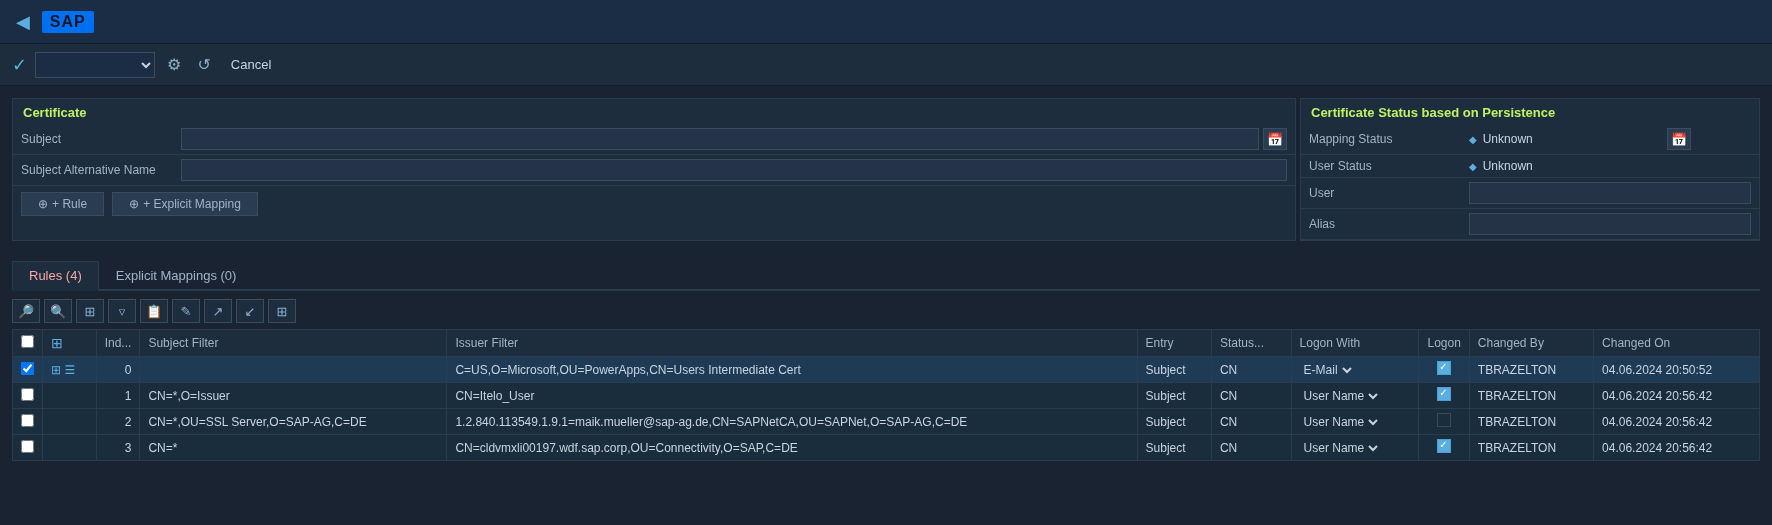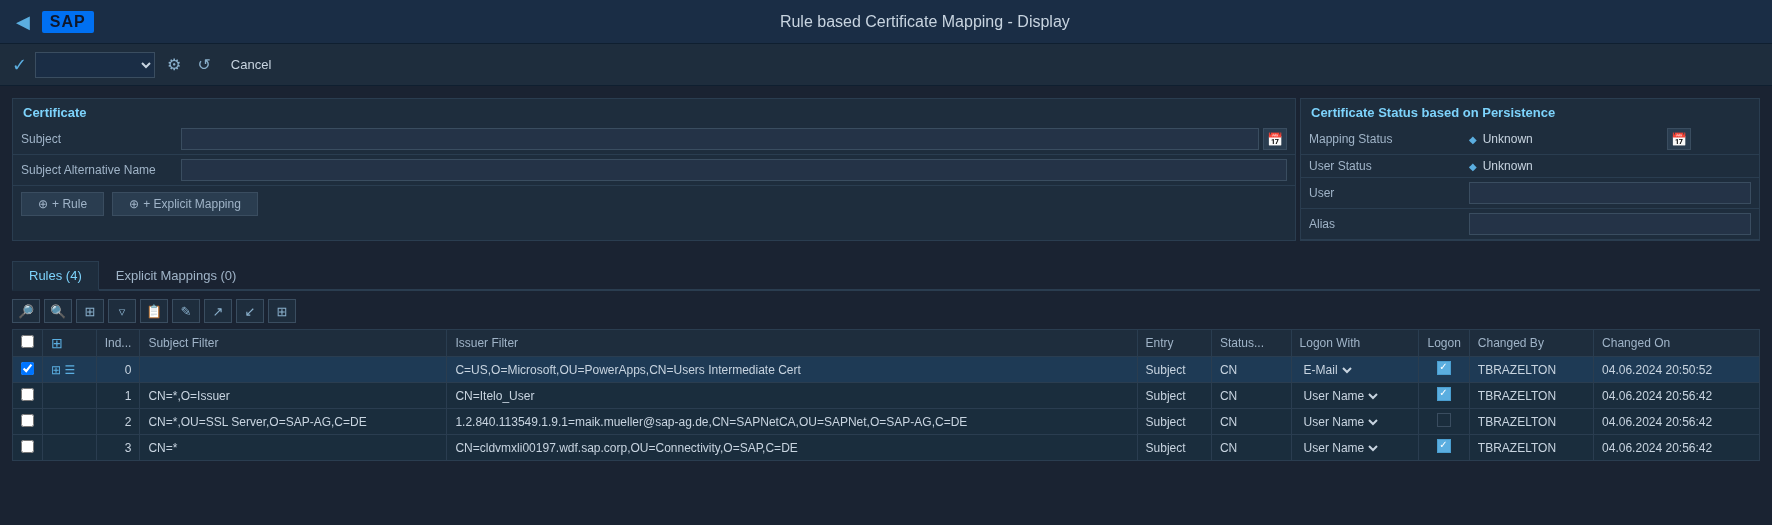--- a/index.html
+++ b/index.html
@@ -94,21 +94,21 @@
     }
 
     
     .section-card {
       background: #1e2d3d;
       border: 1px solid #2a3d50;
       padding: 0;
       flex: 1;
     }
     .section-title {
-      color: #7dd3fc;
+      color: #bef264;
       font-size: 13px;
       padding: 6px 10px 4px 10px;
       font-weight: bold;
     }
     .form-table {
       width: 100%;
       border-collapse: collapse;
     }
     .form-table tr {
       border-bottom: 1px solid #2a3d50;
@@ -193,21 +193,21 @@
     }
     .tab {
       padding: 6px 16px;
       cursor: pointer;
       color: #a0b4c8;
       font-size: 13px;
       border: 1px solid transparent;
       margin-bottom: -2px;
     }
     .tab.active {
-      color: #7dd3fc;
+      color: #fca5a5;
       background: #1e2d3d;
       border: 1px solid #2a3d50;
       border-bottom: 2px solid #1e2d3d;
     }
 
     
     .table-area {
       padding: 8px 12px;
       background: #1a2332;
     }
@@ -302,21 +302,20 @@
       color: #5baee0;
       font-size: 14px;
     }
   </style>
 </head>
 <body>
 
 <div class="header-bar">
   <span class="back-arrow">◀</span>
   <span class="sap-logo">SAP</span>
-  <span class="header-title">Rule based Certificate Mapping - Display</span>
 </div>
 
 <div class="toolbar">
   <span class="toolbar-check">✓</span>
   <select class="toolbar-dropdown">
     <option value=""></option>
   </select>
   <span class="toolbar-icon-btn">⚙</span>
   <span class="toolbar-icon-btn">↺</span>
   <button class="toolbar-cancel-btn">Cancel</button>

